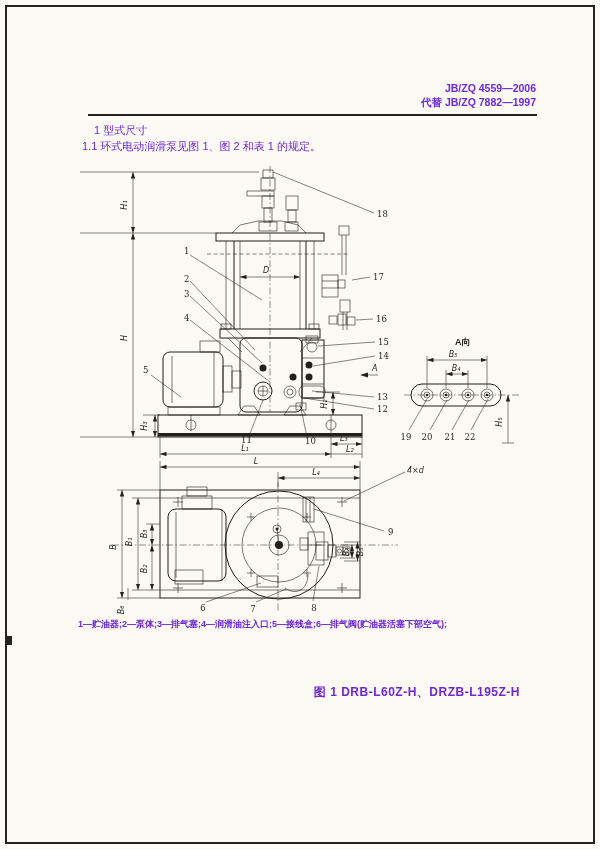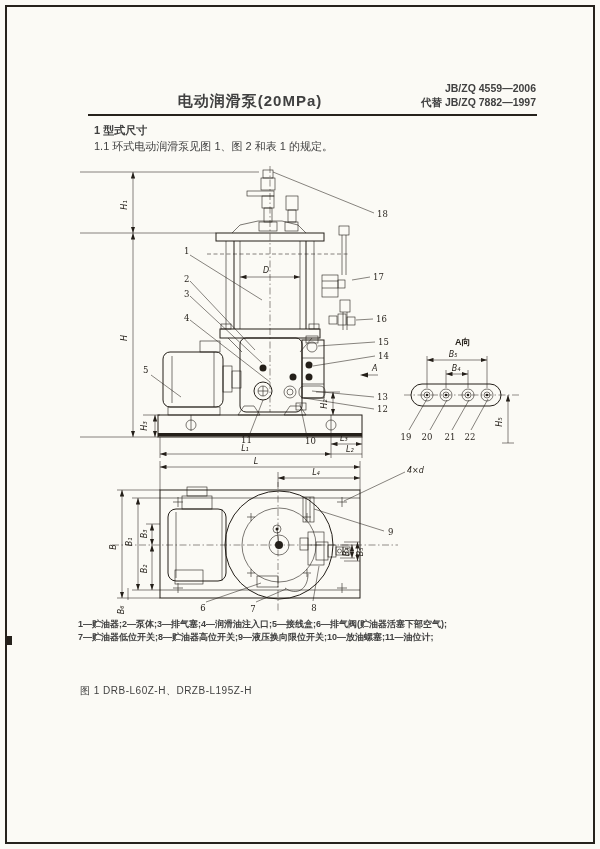--- a/index.html
+++ b/index.html
@@ -1,27 +1,27 @@
 <!DOCTYPE html>
 <html><head>
 <meta charset="utf-8">
 <style>
   html,body{margin:0;padding:0;background:#ffffff;}
   .page{position:relative;width:600px;height:849px;background:#fbfaf5;overflow:hidden;
-        font-family:"Liberation Sans", sans-serif;color:#404040;}
+        font-family:"Liberation Sans", sans-serif;color:#6d28d9;}
   .frame{position:absolute;left:5px;top:5px;right:5px;bottom:5px;border:2px solid #26221c;}
   .scan-mark{position:absolute;left:5px;top:636px;width:7px;height:9px;background:#26221c;}
   .doc-number{position:absolute;top:81px;right:64px;text-align:right;font-size:10.5px;font-weight:bold;line-height:14px;}
   .doc-title{position:absolute;top:92px;left:0;width:500px;text-align:center;font-size:15px;font-weight:bold;letter-spacing:1px;}
   .header-rule{position:absolute;top:114px;left:88px;width:449px;height:2px;background:#26221c;}
-  .section-heading{position:absolute;top:123px;left:94px;font-size:11px;font-weight:bold;}
-  .clause{position:absolute;top:139px;left:94px;font-size:11px;}
+  .section-heading{position:absolute;top:123px;left:94px;font-size:11px;font-weight:normal;}
+  .clause{position:absolute;top:139px;left:82px;font-size:11px;}
   .figure-svg{position:absolute;left:0;top:0;width:600px;height:849px;}
   .legend{position:absolute;top:618px;left:78px;width:444px;text-align:left;font-size:9px;line-height:12.8px;font-weight:bold;}
-  .caption{position:absolute;top:684px;left:80px;width:440px;text-align:left;font-size:10px;font-weight:normal;letter-spacing:.5px;}
+  .caption{position:absolute;top:684px;left:80px;width:440px;text-align:right;font-size:12px;font-weight:bold;letter-spacing:.5px;}
   
   .o{fill:none;stroke:#241f19;stroke-width:1;}
   .t{fill:none;stroke:#241f19;stroke-width:.6;}
   .dim{fill:none;stroke:#241f19;stroke-width:.55;}
   .cl{fill:none;stroke:#241f19;stroke-width:.5;stroke-dasharray:7 2.5 1.5 2.5;}
   .dash{fill:none;stroke:#241f19;stroke-width:.55;stroke-dasharray:4 2.5;}
   .ink{fill:#241f19;stroke:none;}
   text.n{font:8.5px "DejaVu Serif", serif;fill:#241f19;}
   text.d{font:italic 8px "DejaVu Sans", sans-serif;fill:#241f19;}
   text.va{font:bold 9px "Liberation Sans", sans-serif;fill:#241f19;}
@@ -30,21 +30,20 @@
 <body>
 
 <div class="page">
   <div class="frame"></div>
   <div class="scan-mark"></div>
 
   <div class="doc-number">
     <div>JB/ZQ 4559—2006</div>
     <div>代替 JB/ZQ 7882—1997</div>
   </div>
-  <div class="doc-title">电动润滑泵(20MPa)</div>
   <div class="header-rule"></div>
   <div class="section-heading">1  型式尺寸</div>
   <div class="clause">1.1  环式电动润滑泵见图 1、图 2 和表 1 的规定。</div>
 
   <svg class="figure-svg" viewBox="0 0 600 849">
     <defs>
       <marker id="ar" viewBox="0 0 6 4" markerWidth="6.5" markerHeight="4.5" refX="6" refY="2" orient="auto-start-reverse" markerUnits="userSpaceOnUse">
         <path d="M0,0 L6,2 L0,4 Z" fill="#241f19"></path>
       </marker>
     </defs>
@@ -389,16 +388,15 @@
       <text class="n" x="203" y="611" text-anchor="middle">6</text>
       <line class="dim" x1="256" y1="602" x2="286" y2="589"></line>
       <text class="n" x="253" y="612" text-anchor="middle">7</text>
       <line class="dim" x1="313" y1="601" x2="319" y2="566"></line>
       <text class="n" x="314" y="611" text-anchor="middle">8</text>
     </g>
   </svg>
 
   <div class="legend">
     <div>1—贮油器;2—泵体;3—排气塞;4—润滑油注入口;5—接线盒;6—排气阀(贮油器活塞下部空气);</div>
-    <div>7—贮油器低位开关;8—贮油器高位开关;9—液压换向限位开关;10—放油螺塞;11—油位计;</div>
   </div>
   <div class="caption">图 1  DRB-L60Z-H、DRZB-L195Z-H</div>
 </div>
 
 </body></html>

